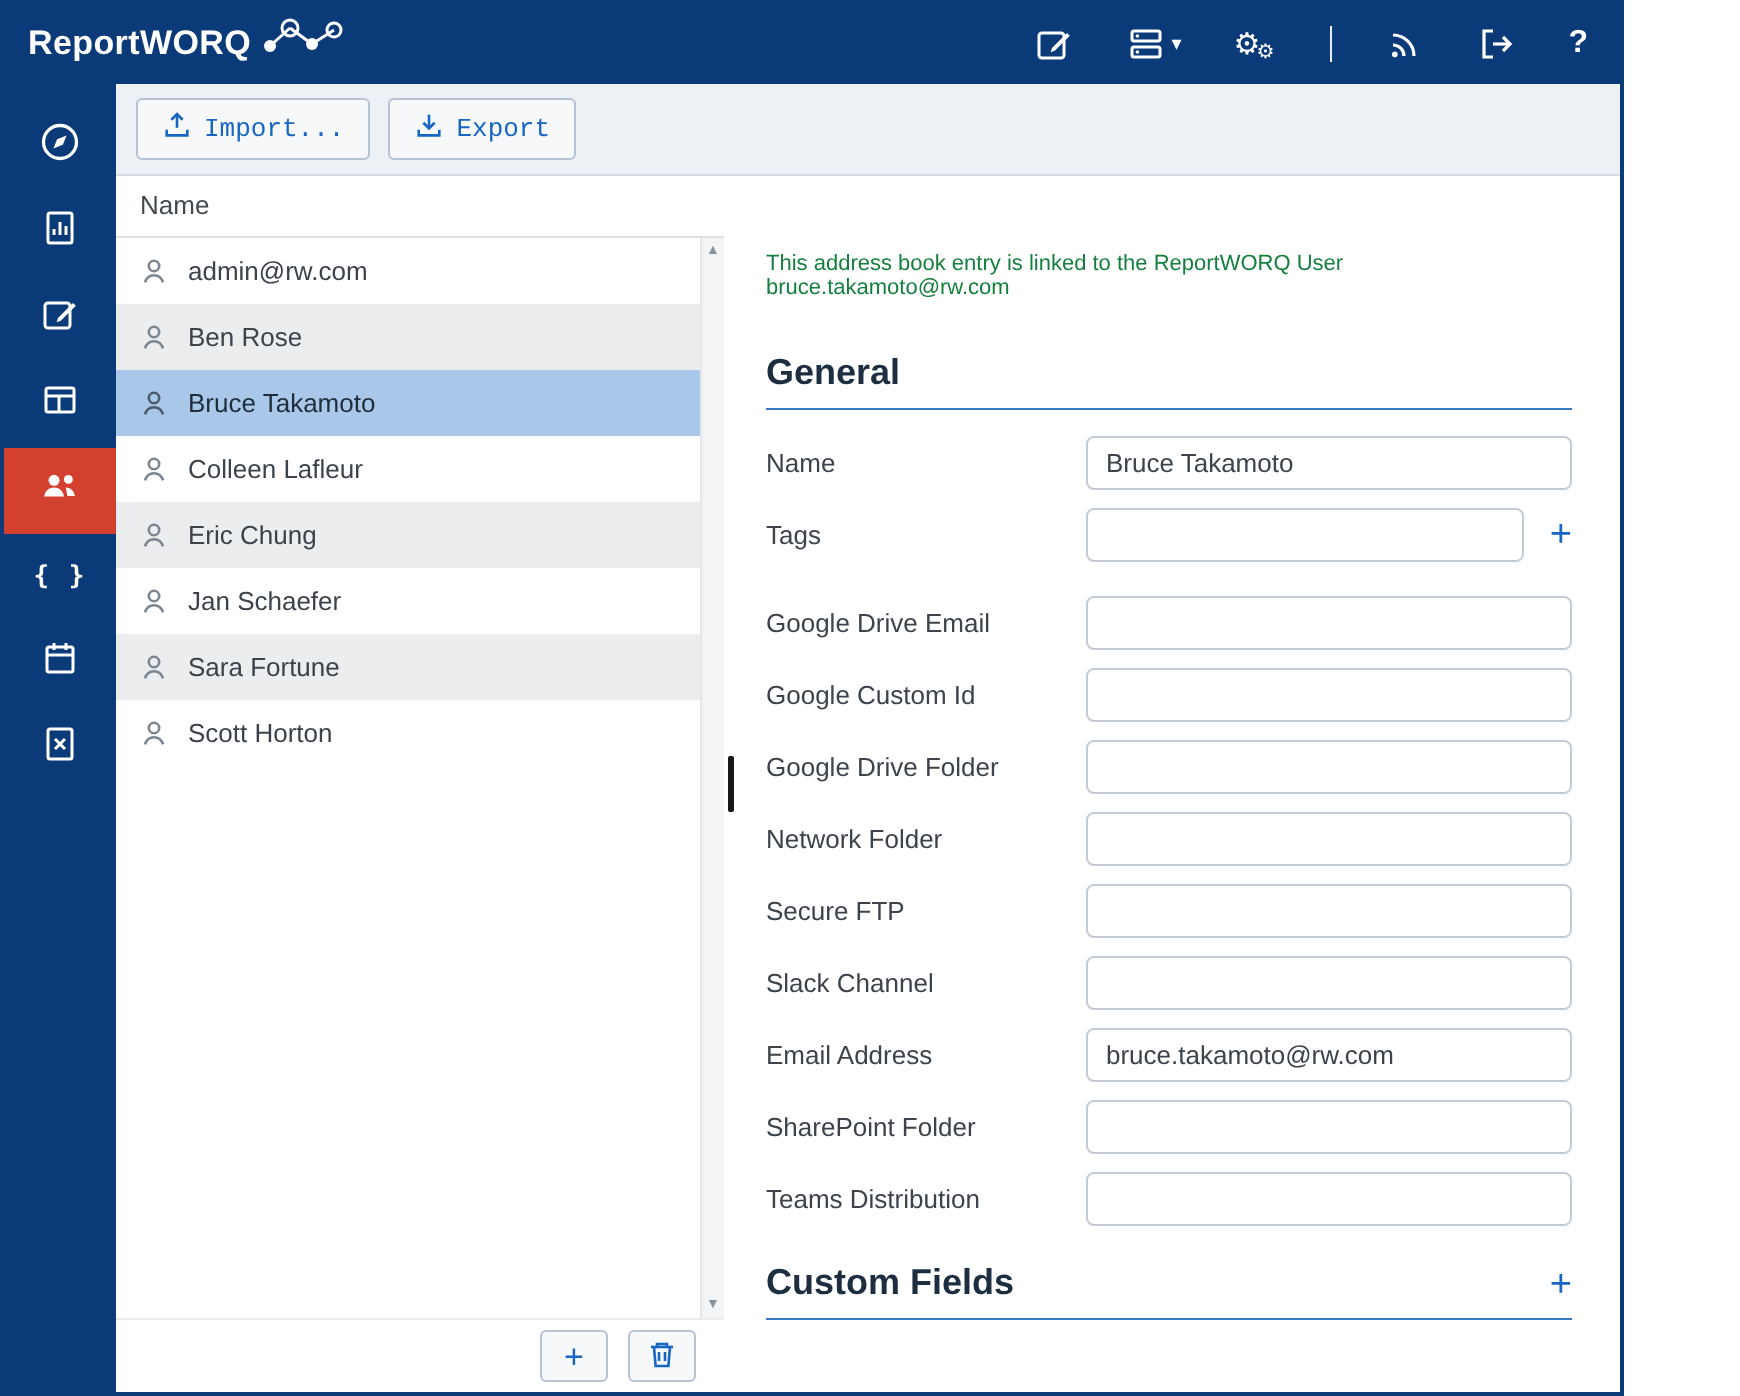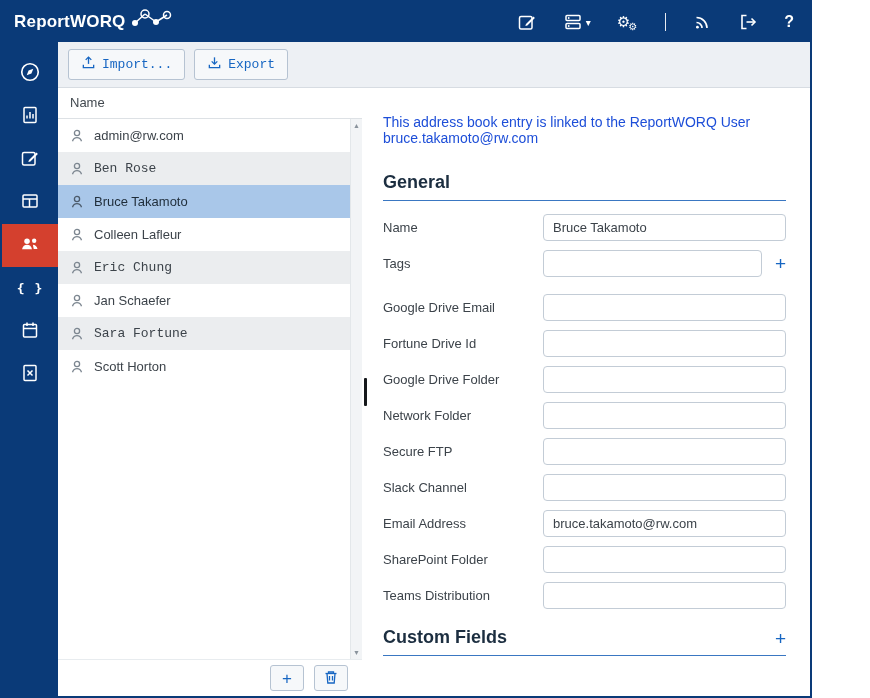--- a/index.html
+++ b/index.html
@@ -29,34 +29,34 @@
   .toolbar { flex: 0 0 46px; background: #edf0f4; border-bottom: 1px solid #d7dce2; display: flex; align-items: center; gap: 9px; padding: 0 10px; }
   .btn { display: flex; align-items: center; gap: 6px; background: #f6f8fa; border: 1px solid #b6c3d2; border-radius: 3px; color: #1766c2; font-size: 13px; padding: 5px 12px; cursor: pointer; font-family: Liberation Mono, monospace; }
 
   .content { flex: 1; display: flex; min-height: 0; }
 
   
   .list-panel { flex: 0 0 304px; display: flex; flex-direction: column; position: relative; background: #fff; }
   .list-header { flex: 0 0 30px; line-height: 30px; padding-left: 12px; font-size: 13px; color: #42494f; border-bottom: 1px solid #dde1e5; }
   .rows { flex: 1; overflow: hidden; padding-right: 12px; }
   .row { height: 33px; display: flex; align-items: center; gap: 9px; padding-left: 11px; font-size: 13px; color: #3c434a; cursor: pointer; }
-  .row.alt { background: #ebedef; font-family: Liberation Mono, monospace; }
+  .row.alt { background: #ebedef; }
   .row.selected { background: #a9c7e9; color: #1f2d3a; }
   .vscroll { position: absolute; top: 31px; bottom: 37px; right: 0; width: 12px; background: #f2f4f6; border-left: 1px solid #e3e7ea; display: flex; flex-direction: column; justify-content: space-between; align-items: center; padding: 3px 0; font-size: 7px; color: #8a939c; }
   .list-actions { flex: 0 0 37px; display: flex; align-items: center; justify-content: flex-end; gap: 10px; padding-right: 14px; border-top: 1px solid #e8ecef; }
   .small-btn { width: 34px; height: 26px; display: flex; align-items: center; justify-content: center; background: #f6f8fa; border: 1px solid #b6c3d2; border-radius: 3px; cursor: pointer; }
   .plus-glyph { color: #1766c2; font-size: 17px; line-height: 1; }
 
   
   .splitter { flex: 0 0 7px; position: relative; cursor: col-resize; }
   .splitter .handle { position: absolute; left: 2px; top: 290px; width: 3px; height: 28px; background: #15181b; border-radius: 1px; }
 
   
   .detail { flex: 1; padding: 0 24px 0 14px; overflow: hidden; }
-  .note { margin-top: 26px; font-size: 14px; color: #1d4ed8; }
+  .note { margin-top: 38px; font-size: 11px; color: #15803d; }
   .section-header { display: flex; align-items: flex-end; justify-content: space-between; border-bottom: 1px solid #3a77c2; padding-bottom: 7px; }
   .section-title { font-size: 18px; font-weight: bold; color: #1c2e40; }
   .gen-header { margin-top: 26px; }
   .dist-header { margin-top: 12px; }
   .custom-header { margin-top: 14px; }
   .fields { margin-top: 8px; }
   .field-row { display: flex; align-items: center; height: 36px; }
   .field-label { flex: 0 0 160px; font-size: 13px; color: #3c434a; }
   .field-input { width: 300px; height: 27px; border: 1px solid #c3ccd6; border-radius: 4px; padding: 0 9px; font-size: 13px; color: #3c434a; font-family: inherit; outline: none; background: #fff; }
   .field-input.short { width: 259px; }
@@ -318,21 +318,21 @@
               <span class="add-plus">+</span>
             </div>
           </div>
 
           <div class="fields">
             <div class="field-row">
               <label class="field-label">Google Drive Email</label>
               <input class="field-input" value="" style="">
             </div>
             <div class="field-row">
-              <label class="field-label">Fortune Drive Id</label>
+              <label class="field-label">Google Custom Id</label>
               <input class="field-input" value="" style="">
             </div>
             <div class="field-row">
               <label class="field-label">Google Drive Folder</label>
               <input class="field-input" value="" style="">
             </div>
             <div class="field-row">
               <label class="field-label">Network Folder</label>
               <input class="field-input" value="" style="">
             </div>

